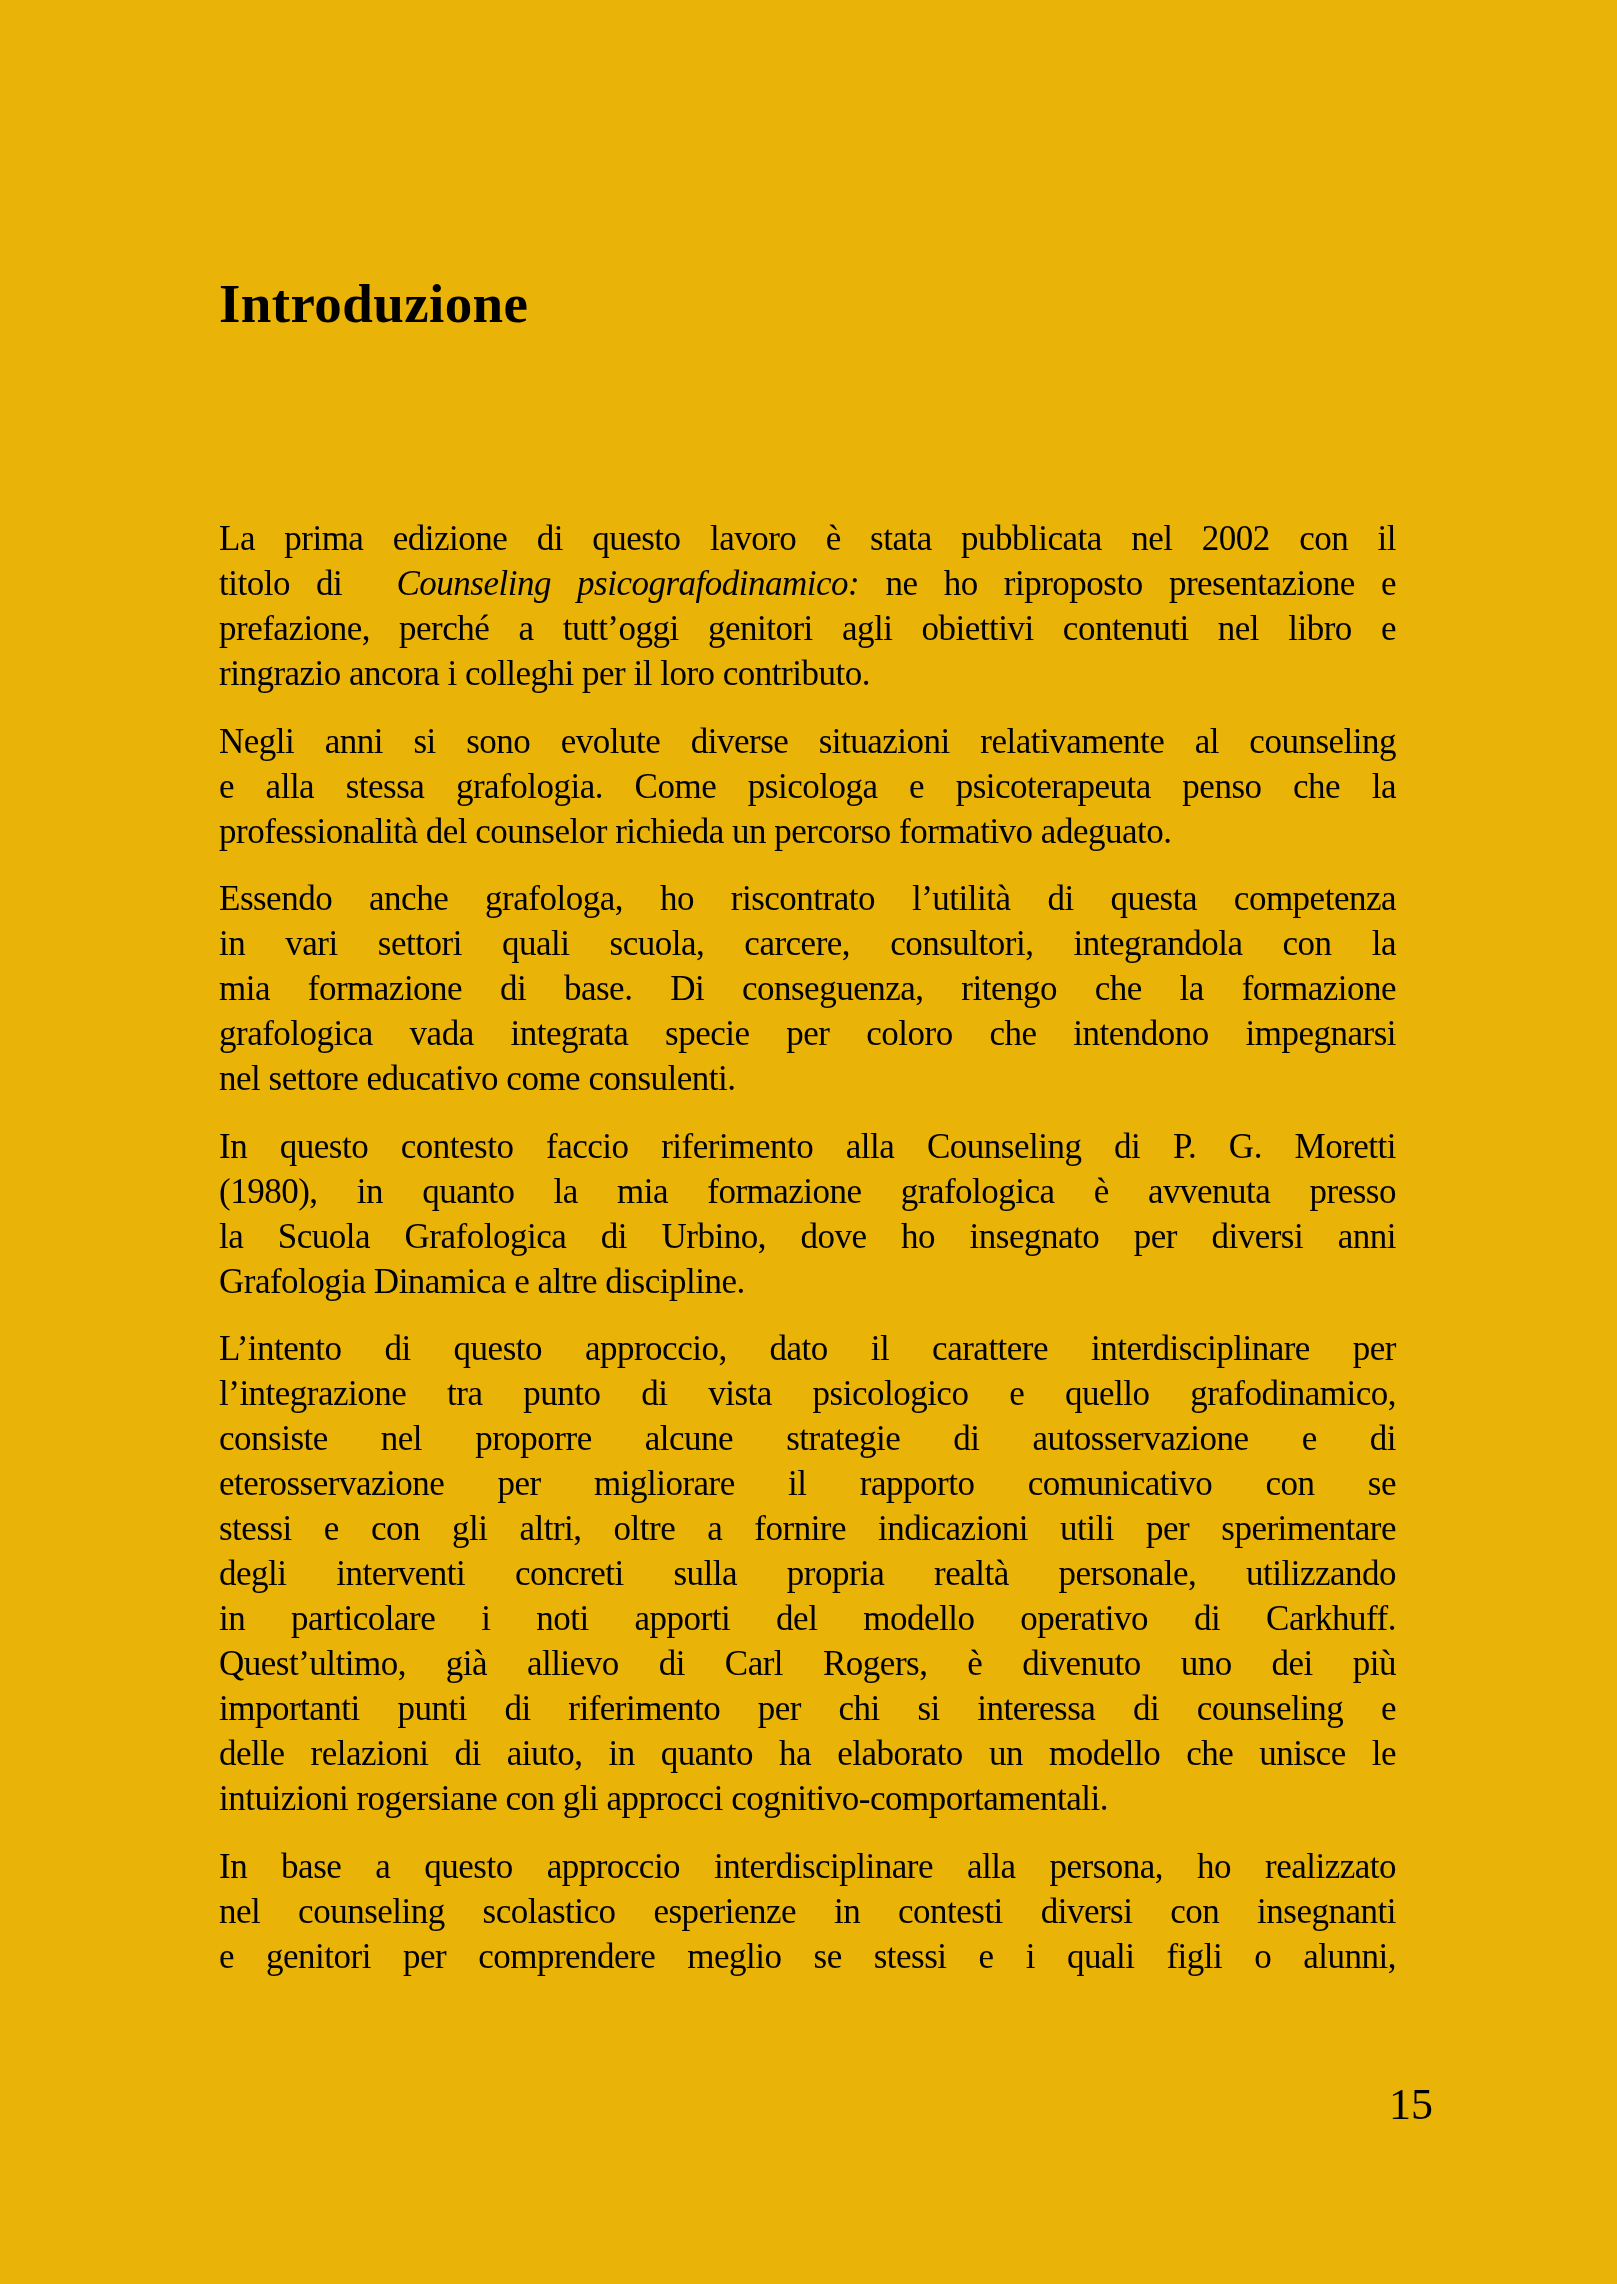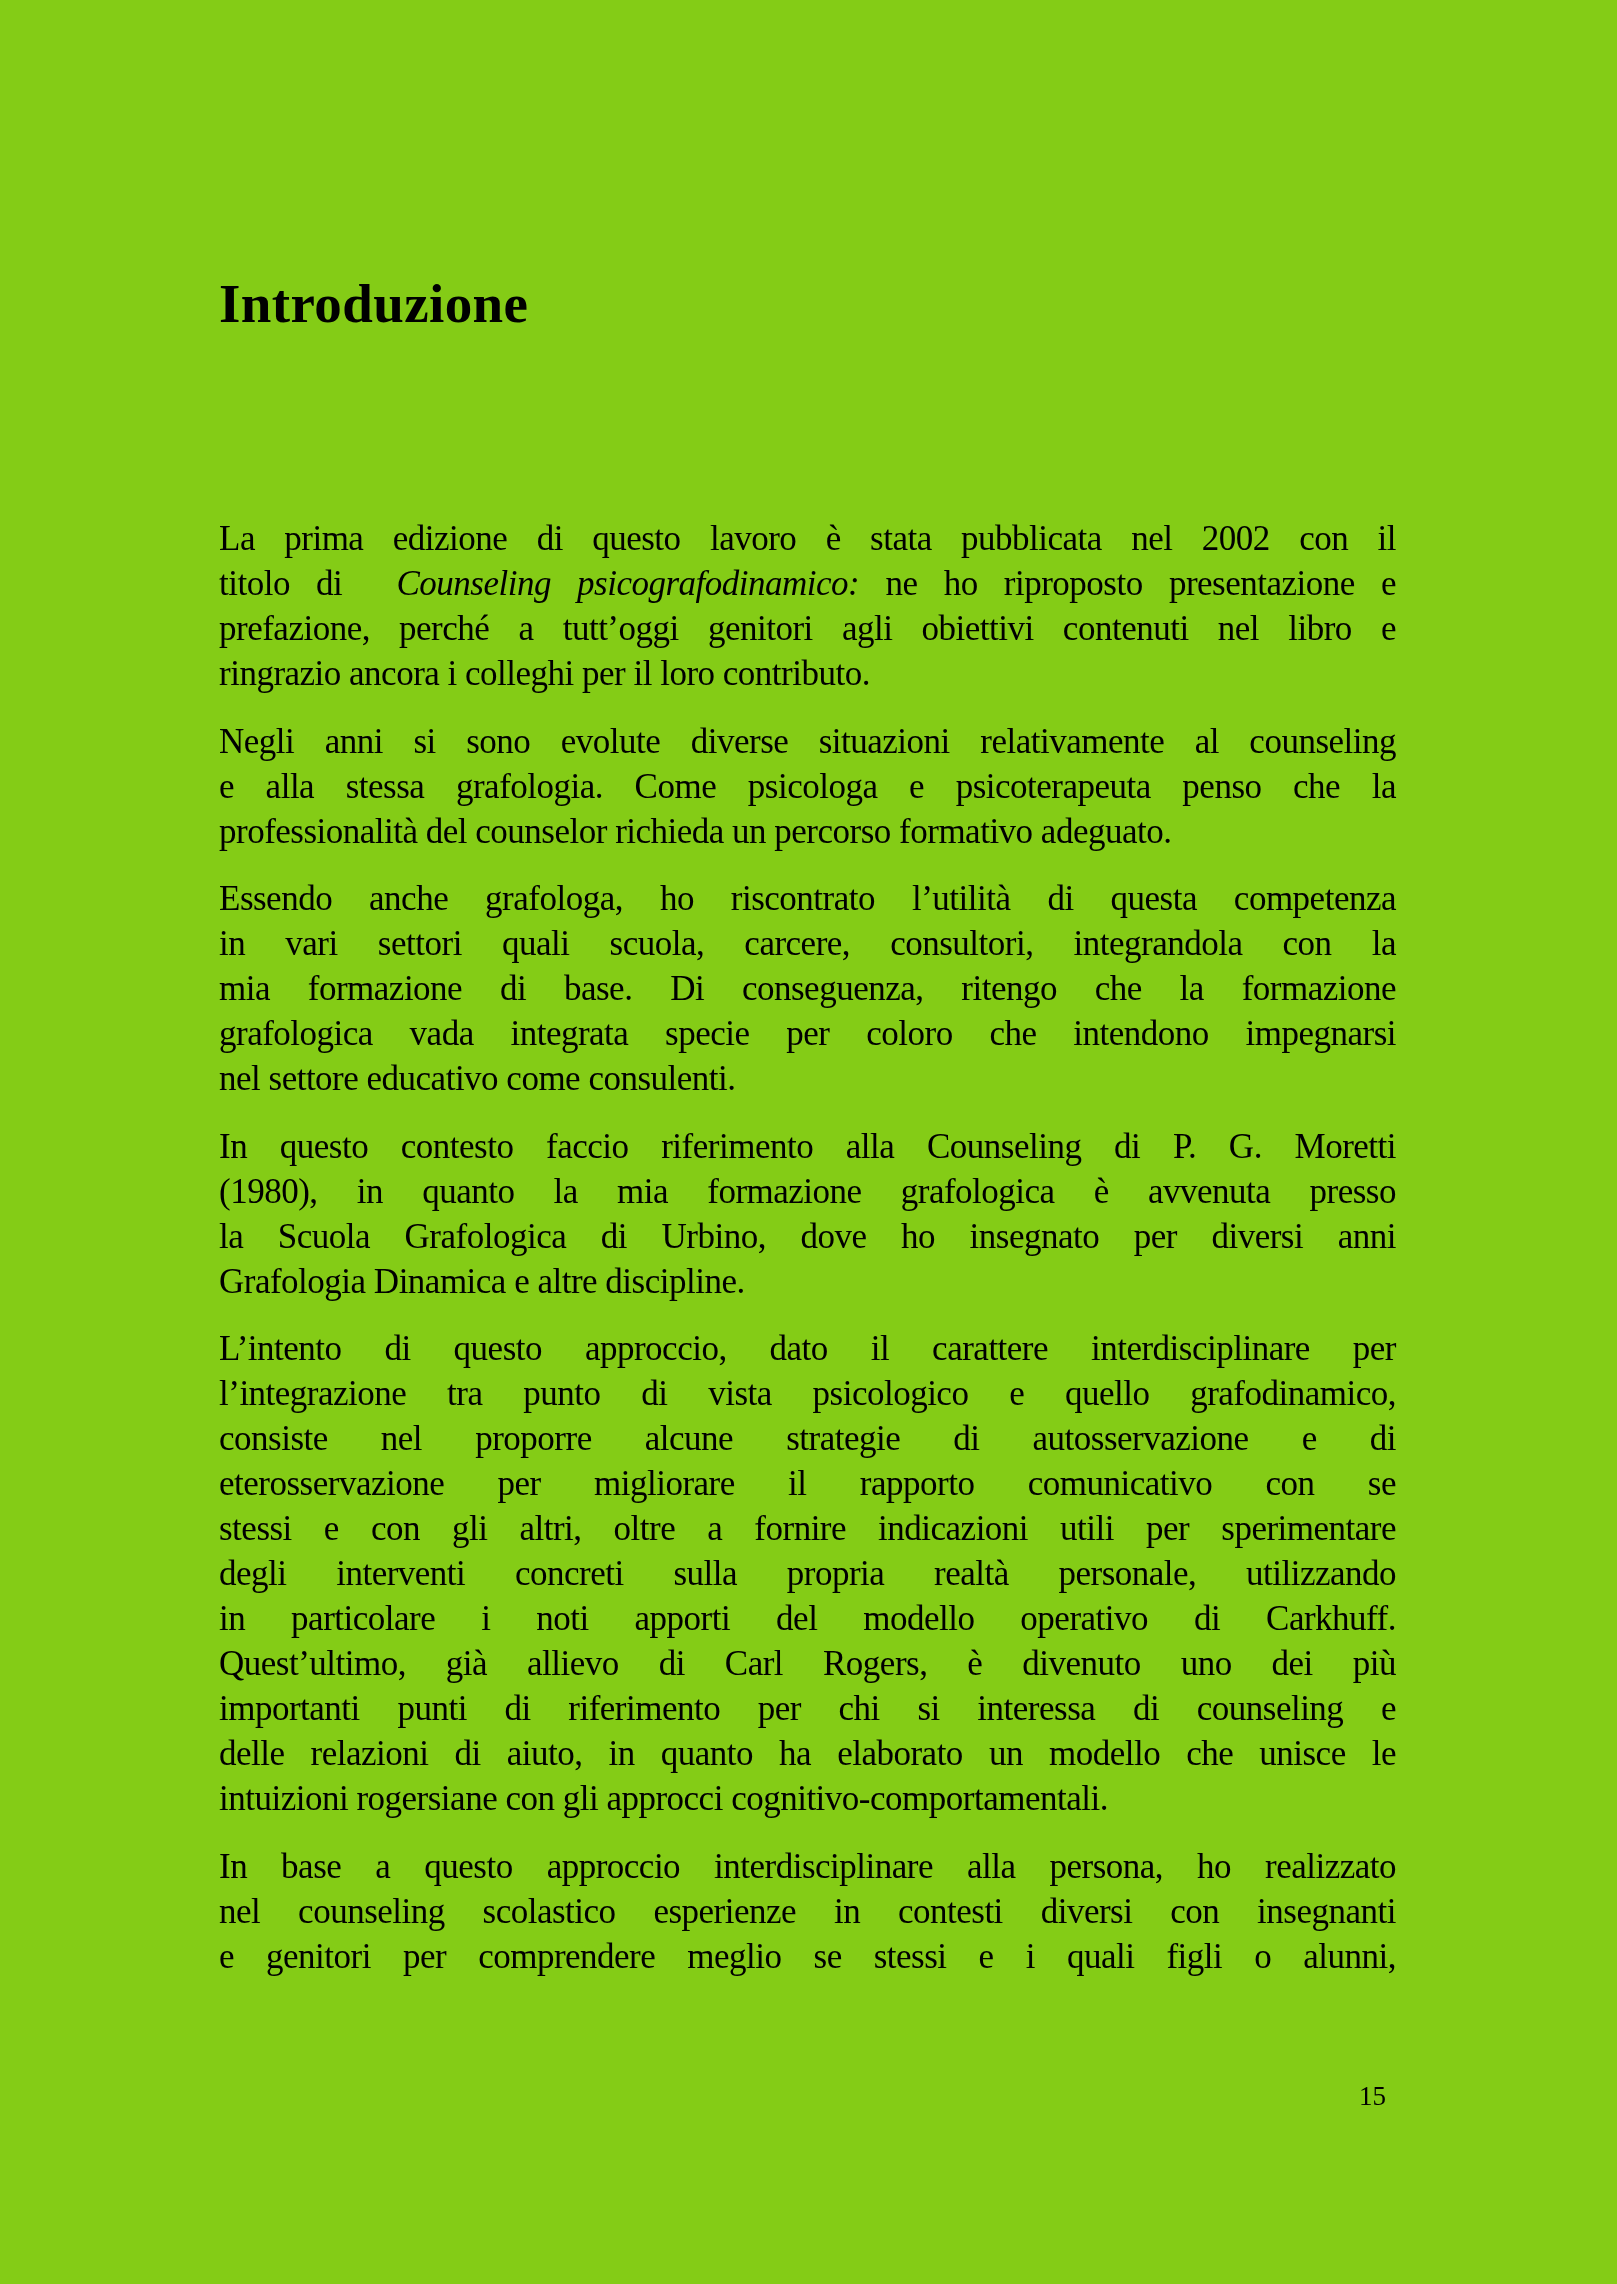--- a/index.html
+++ b/index.html
@@ -1,35 +1,35 @@
 <!DOCTYPE html>
 <html style="font-size:13px"><head>
 <meta charset="utf-8">
 <style>
   html, body { margin: 0; padding: 0; background: #ffffff; }
   body {
     width: 1618px; height: 2284px; position: relative; overflow: hidden;
     font-family: "Liberation Serif", "DejaVu Serif", serif; color: #000;
   }
-  .page { position: absolute; left: 0; top: 0; width: 1618px; height: 2284px; background: #84cc16; }
+  .page { position: absolute; left: 0; top: 0; width: 1618px; height: 2284px; background: #eab308; }
   .title {
     position: absolute; left: 219px; top: 276px; margin: 0;
     font-size: 55px; font-weight: bold; line-height: 1; letter-spacing: 0.4px;
   }
   .body-text { position: absolute; left: 219px; top: 516px; width: 1177px; }
   .para { margin: 0 0 22.6px 0; }
   .line {
     display: block; font-size: 35px; line-height: 45px; height: 45px;
     text-align: justify; text-align-last: justify; white-space: nowrap;
     letter-spacing: -0.5px;
   }
   .line.last { text-align-last: left; }
   .line span.it { font-style: italic; margin-left: 28px; }
   .folio {
-    position: absolute; left: 1359px; top: 2083px; font-size: 27px; line-height: 1;
+    position: absolute; left: 1389px; top: 2083px; font-size: 44px; line-height: 1;
   }
 </style>
 </head>
 <body>
 
 <div class="page">
   <h1 class="title">Introduzione</h1>
   <div class="body-text" id="body-text">
       <div class="para">
         <span class="line">La prima edizione di questo lavoro è stata pubblicata nel 2002 con il</span>

